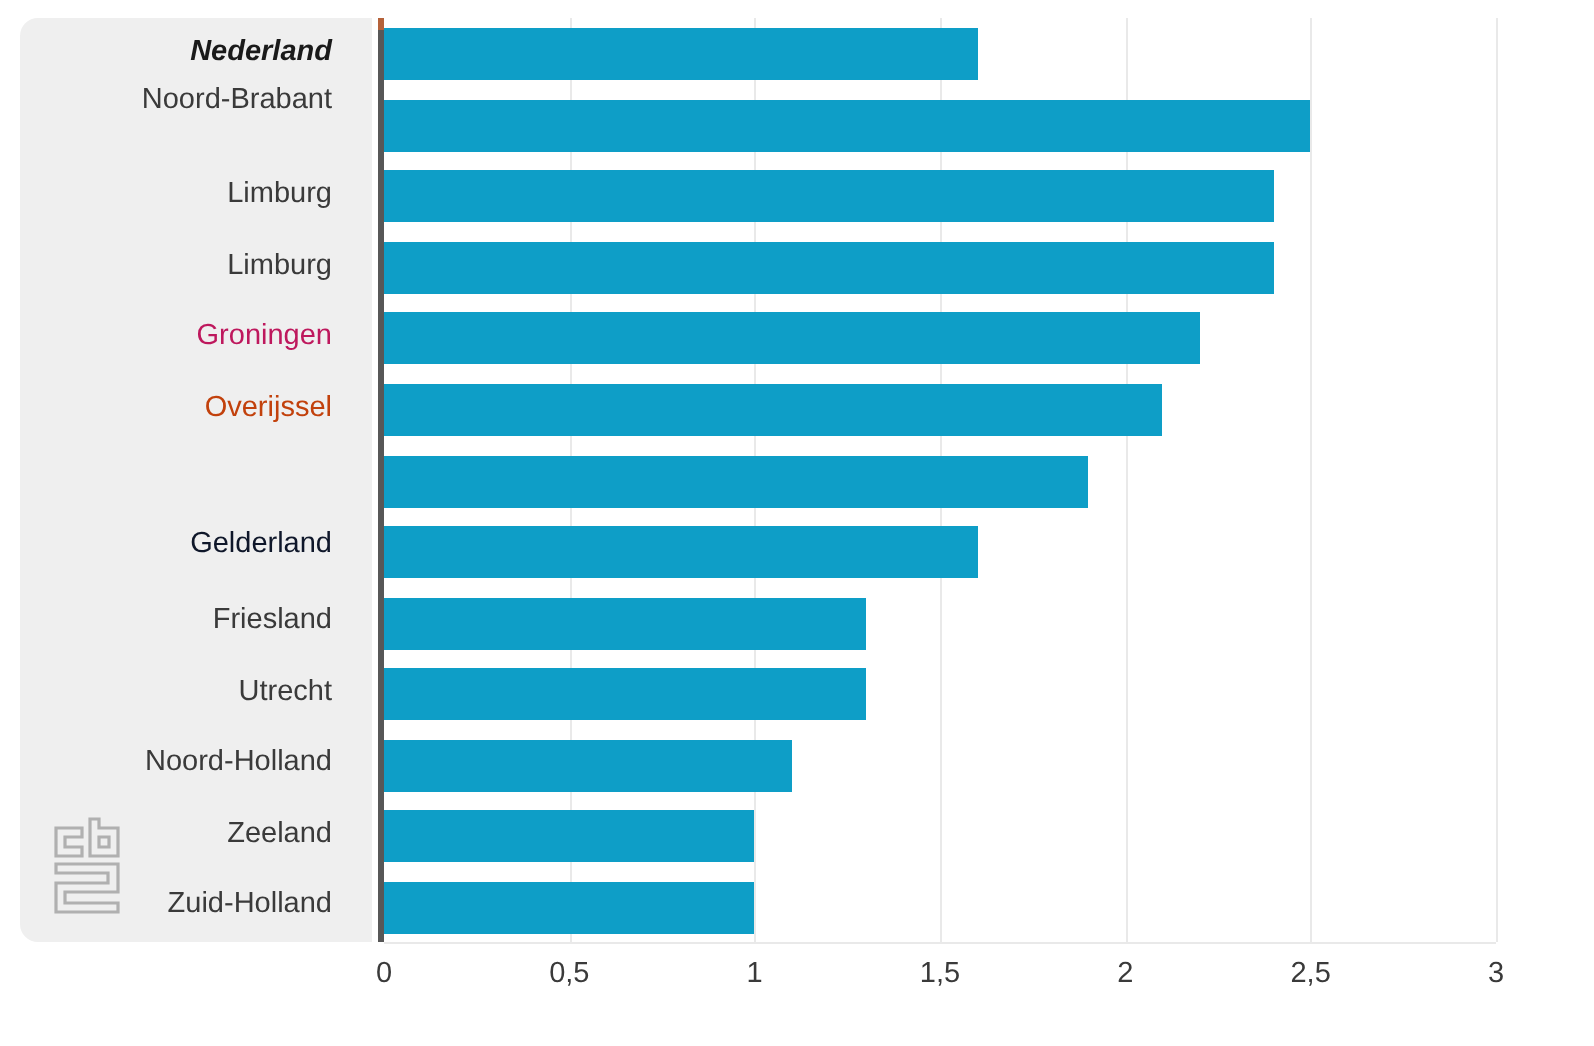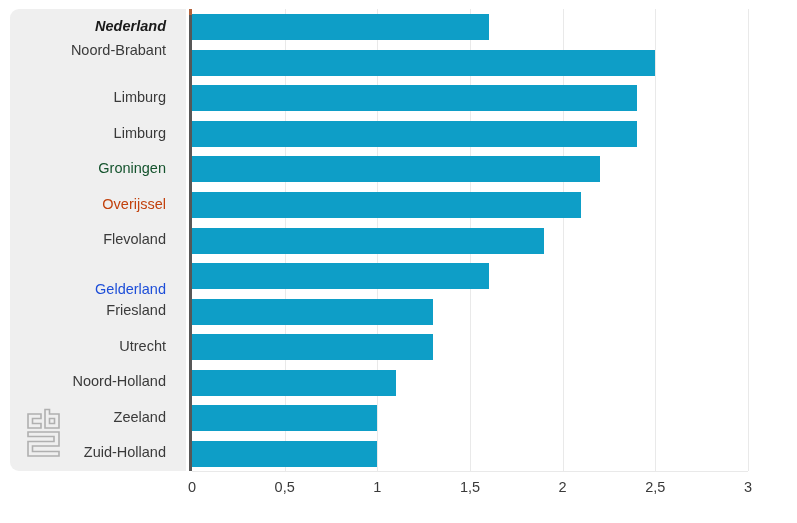--- a/index.html
+++ b/index.html
@@ -124,24 +124,23 @@
 
 <div id="chart-root">
 
   <div id="label-panel"></div>
 
   <div id="category-labels">
       <div class="cat-label highlight" style="top: 0px; height: 35.5385px; line-height: 35.5385px; color: rgb(26, 26, 26);">Nederland</div>
       <div class="cat-label" style="top: 24px; height: 35.5385px; line-height: 35.5385px; color: rgb(58, 58, 58);">Noord-Brabant</div>
       <div class="cat-label" style="top: 71.0769px; height: 35.5385px; line-height: 35.5385px; color: rgb(58, 58, 58);">Limburg</div>
       <div class="cat-label" style="top: 106.615px; height: 35.5385px; line-height: 35.5385px; color: rgb(58, 58, 58);">Limburg</div>
-      <div class="cat-label" style="top: 142.154px; height: 35.5385px; line-height: 35.5385px; color: #14532d;">Groningen</div>
+      <div class="cat-label" style="top: 142.154px; height: 35.5385px; line-height: 35.5385px; color: #be185d;">Groningen</div>
       <div class="cat-label" style="top: 177.692px; height: 35.5385px; line-height: 35.5385px; color: #c2410c;">Overijssel</div>
-      <div class="cat-label" style="top: 213.231px; height: 35.5385px; line-height: 35.5385px; color: rgb(58, 58, 58);">Flevoland</div>
-      <div class="cat-label" style="top: 263px; height: 35.5385px; line-height: 35.5385px; color: #1d4ed8;">Gelderland</div>
+      <div class="cat-label" style="top: 246px; height: 35.5385px; line-height: 35.5385px; color: #0f172a;">Gelderland</div>
       <div class="cat-label" style="top: 284.308px; height: 35.5385px; line-height: 35.5385px; color: rgb(58, 58, 58);">Friesland</div>
       <div class="cat-label" style="top: 319.846px; height: 35.5385px; line-height: 35.5385px; color: rgb(58, 58, 58);">Utrecht</div>
       <div class="cat-label" style="top: 355.385px; height: 35.5385px; line-height: 35.5385px; color: rgb(58, 58, 58);">Noord-Holland</div>
       <div class="cat-label" style="top: 390.923px; height: 35.5385px; line-height: 35.5385px; color: rgb(58, 58, 58);">Zeeland</div>
       <div class="cat-label" style="top: 426.462px; height: 35.5385px; line-height: 35.5385px; color: rgb(58, 58, 58);">Zuid-Holland</div>
     </div>
 
   <svg id="cbs-logo" viewBox="0 0 42 50" fill="none" stroke="#b0b0b0" stroke-width="1.6">
     <path d="M3 6 L3 20 L16 20 L16 15.5 L7.5 15.5 L7.5 10.5 L16 10.5 L16 6 Z"></path>
     <path d="M20 1.5 L20 20 L34 20 L34 6 L24.5 6 L24.5 1.5 Z M24.5 10.5 L29.5 10.5 L29.5 15.5 L24.5 15.5 Z"></path>

